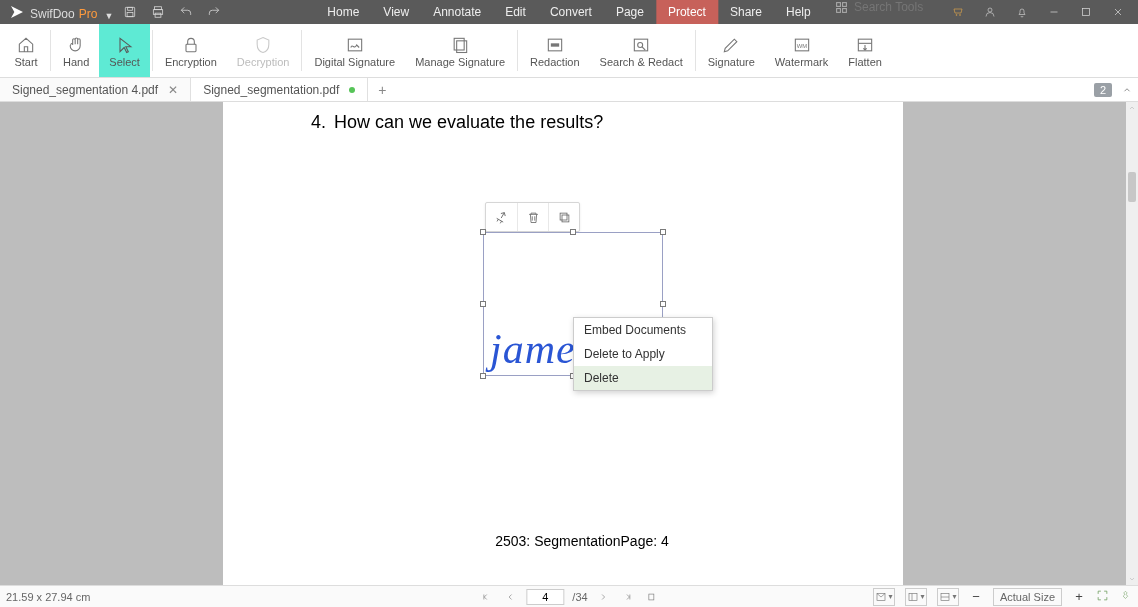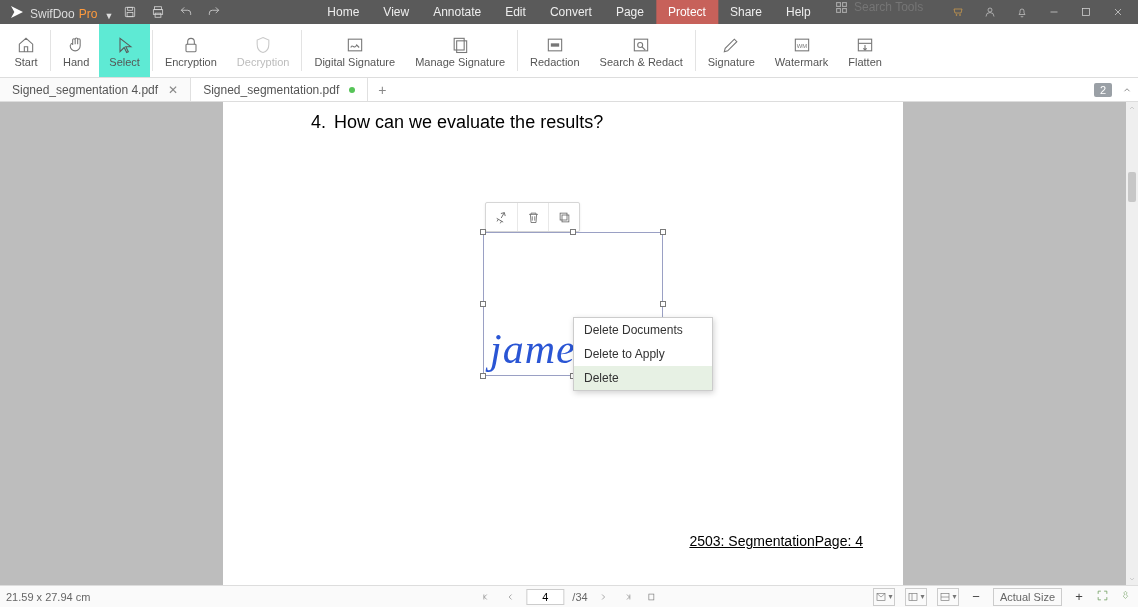--- a/index.html
+++ b/index.html
@@ -53,21 +53,21 @@
 .work { position:relative; height: calc(607px - 24px - 54px - 24px - 22px); background:#bdbdbd; display:flex;}
 .scroll-v { position:absolute; right:0; top:0; width:12px; bottom:0; background:#efefef; }
 .scroll-v .arrow { height:12px; display:flex; align-items:center; justify-content:center; }
 .scroll-v .arrow svg{width:8px;height:8px;stroke:#888;fill:none;}
 .scroll-v .thumb{ position:absolute; left:2px; right:2px; top:70px; height:30px; background:#c7c7c7; border-radius:2px;}
 .paper-wrap { flex:1; display:flex; justify-content:center; overflow:hidden; margin-right:12px;}
 .paper { width:680px; background:#fff; position:relative; margin-top:0px;}
 .page-body { position:relative; height:465px; }
 .q-line { position:absolute; left:88px; top:10px; display:flex; gap:8px; font-family:"Times New Roman", serif; font-size:18px; }
 .q-num{ }
-.footer-line { position:absolute; left:78px; right:40px; bottom:18px; display:flex; justify-content:flex-end; font-family:"Times New Roman", serif; font-size:14px;text-decoration:underline;}
+.footer-line { position:absolute; left:78px; right:40px; bottom:18px; display:flex; justify-content:center; font-family:"Times New Roman", serif; font-size:14px;}
 
 
 .sig-box { position:absolute; left:260px; top:130px; width:180px; height:144px; border:1px solid #9aa0c4; background:#fff;}
 .sig-content { font-family:"Brush Script MT","Segoe Script",cursive; font-size:42px; color:#2a55d4; font-style:italic; position:absolute; left:6px; bottom:2px; letter-spacing:1px;}
 .handle { position:absolute; width:6px; height:6px; background:#fff; border:1px solid #7a7a7a;}
 .h-tl{top:-4px;left:-4px;} .h-tm{top:-4px;left:calc(50% - 3px);} .h-tr{top:-4px;right:-4px;}
 .h-ml{top:calc(50% - 3px);left:-4px;} .h-mr{top:calc(50% - 3px);right:-4px;}
 .h-bl{bottom:-4px;left:-4px;} .h-bm{bottom:-4px;left:calc(50% - 3px);} .h-br{bottom:-4px;right:-4px;}
 
 .mini-toolbar{ position:absolute; left:262px; top:100px; height:30px; background:#fff; border:1px solid #d6d6d6; border-radius:2px; display:flex; align-items:center; box-shadow:0 1px 3px rgba(0,0,0,0.08);}
@@ -364,21 +364,21 @@
           <span class="handle h-tm"></span>
           <span class="handle h-tr"></span>
           <span class="handle h-ml"></span>
           <span class="handle h-mr"></span>
           <span class="handle h-bl"></span>
           <span class="handle h-bm"></span>
           <span class="handle h-br"></span>
         </div>
 
         <div class="ctx-menu" id="ctx-host">
-            <div class="ctx-item">Delete Documents</div>
+            <div class="ctx-item">Embed Documents</div>
             <div class="ctx-item">Delete to Apply</div>
             <div class="ctx-item hover">Delete</div>
           </div>
 
         <div class="footer-line">
           <span>2503: Segmentation</span>
           <span>Page: 4</span>
         </div>
       </div>
     </div>

